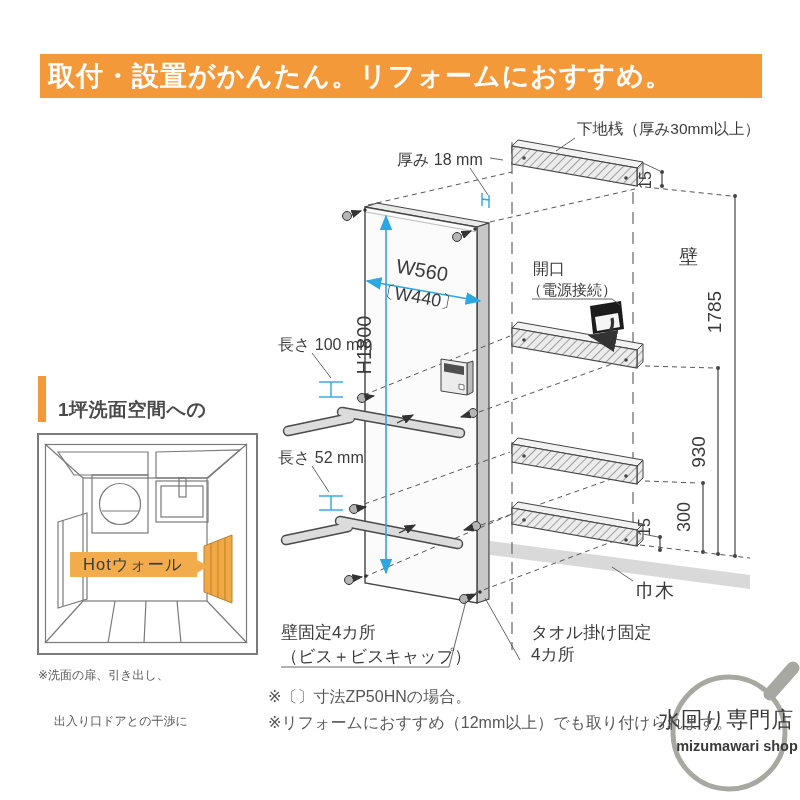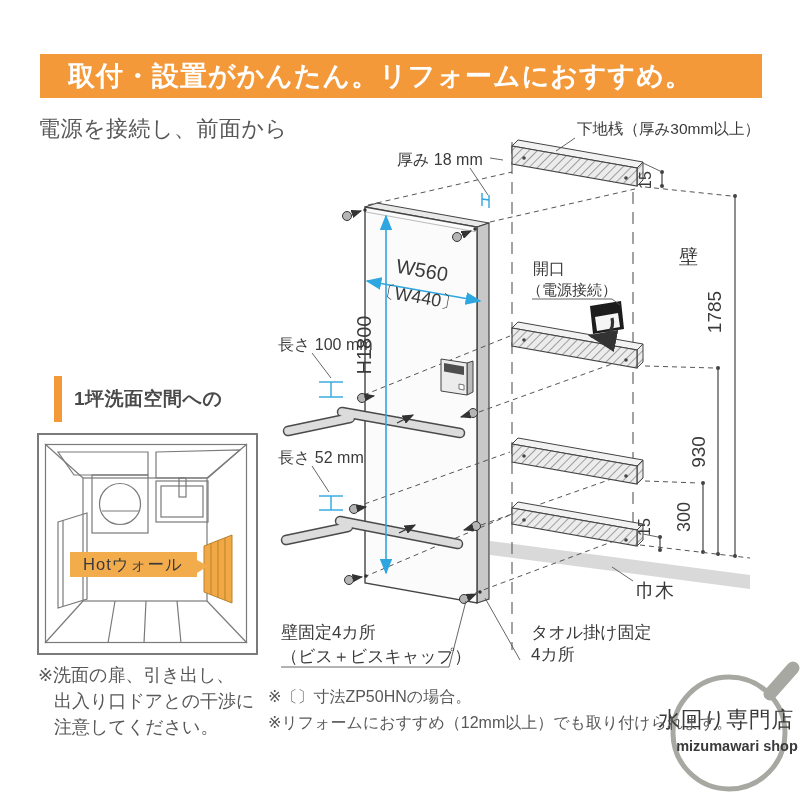--- a/index.html
+++ b/index.html
@@ -1,26 +1,26 @@
 <!DOCTYPE html>
 <html><head>
 <meta charset="utf-8">
 <style>
   html,body{margin:0;padding:0;background:#fff;}
   .canvas{position:relative;width:800px;height:800px;background:#fff;overflow:hidden;
           font-family:"Liberation Sans","DejaVu Sans",sans-serif;}
   .banner{position:absolute;left:40px;top:54px;width:722px;height:44px;background:#F4993A;
-          color:#fff;font-size:27px;font-weight:bold;line-height:45px;padding-left:28px;
+          color:#fff;font-size:27px;font-weight:bold;line-height:45px;padding-left:8px;
           box-sizing:border-box;letter-spacing:1px;white-space:nowrap;}
   .intro{position:absolute;left:38px;top:112px;font-size:22px;color:#595757;line-height:34px;letter-spacing:0.5px;}
-  .side-heading{position:absolute;left:54px;top:376px;display:flex;align-items:center;}
+  .side-heading{position:absolute;left:38px;top:376px;display:flex;align-items:flex-end;}
   .side-heading .bar{width:8px;height:46px;background:#F4993A;margin-right:12px;flex:none;}
   .side-heading .htxt{font-size:19px;font-weight:bold;color:#4a4a4a;line-height:24px;letter-spacing:0.5px;}
-  .side-note{position:absolute;left:38px;top:662px;font-size:18px;color:#595757;line-height:26px;}
-  .side-note .ind{padding-left:16px;}
+  .side-note{position:absolute;left:38px;top:662px;font-size:12px;color:#595757;line-height:26px;}
+  .side-note .ind{padding-left:16px;margin-top:20px;}
   .footnotes{position:absolute;left:268px;top:684px;font-size:16px;color:#595757;line-height:26px;z-index:5;}
   svg{position:absolute;}
   .main-diagram{left:270px;top:100px;}
   .floorplan{left:35px;top:430px;}
   .logo{left:650px;top:650px;z-index:1;}
   .t{font-family:"Liberation Sans","DejaVu Sans",sans-serif;fill:#3a3a3a;}
   .ln{stroke:#444;fill:none;stroke-width:1.2;}
   .thin{stroke:#555;fill:none;stroke-width:0.9;}
   .dash{stroke:#555;stroke-width:1;stroke-dasharray:5 4;fill:none;}
   .dashlong{stroke:#666;stroke-width:1.2;stroke-dasharray:12 8;fill:none;}
@@ -34,21 +34,20 @@
 </head>
 <body>
 
 <div class="canvas">
 
   <div class="banner">
     <span>取付・設置がかんたん。リフォームにおすすめ。</span>
   </div>
 
   <div class="intro">
-    <div>電源を接続し、前面から</div>
   </div>
 
   <svg class="main-diagram" width="520" height="600" viewBox="270 100 520 600">
     <defs>
       <pattern id="hatch" width="6" height="6" patternUnits="userSpaceOnUse" patternTransform="rotate(45)">
         <rect width="6" height="6" fill="#ececec"></rect>
         <line x1="0" y1="0" x2="0" y2="6" stroke="#8a8a8a" stroke-width="1.6"></line>
       </pattern>
       <marker id="aB" markerWidth="9" markerHeight="7" refX="8" refY="3.5" orient="auto">
         <path d="M0,0 L9,3.5 L0,7 Z" fill="#333"></path>
@@ -287,21 +286,20 @@
     <g>
       <rect x="70" y="552" width="127" height="25" fill="#F3AC4C"></rect>
       <polygon points="197,560 208,566 197,573" fill="#F3AC4C"></polygon>
       <text class="t" x="133" y="570" font-size="16.5" text-anchor="middle" fill="#4a4a4a" letter-spacing="1">Hotウォール</text>
     </g>
   </svg>
 
   <div class="side-note">
     <div>※洗面の扉、引き出し、</div>
     <div class="ind">出入り口ドアとの干渉に</div>
-    <div class="ind">注意してください。</div>
   </div>
 
   <svg class="logo" width="150" height="150" viewBox="650 650 150 150">
     <circle cx="729" cy="733" r="56" fill="none" stroke="#A8A8A2" stroke-width="5"></circle>
     <line x1="770" y1="694" x2="793" y2="668" stroke="#A8A8A2" stroke-width="13" stroke-linecap="round"></line>
     <text class="t" x="726" y="727" font-size="22" text-anchor="middle" fill="#A8A8A2" letter-spacing="0.5">水回り専門店</text>
     <text class="t" x="737" y="751" font-size="14.5" font-weight="bold" text-anchor="middle" fill="#A8A8A2">mizumawari shop</text>
   </svg>
 
   <div class="footnotes">

